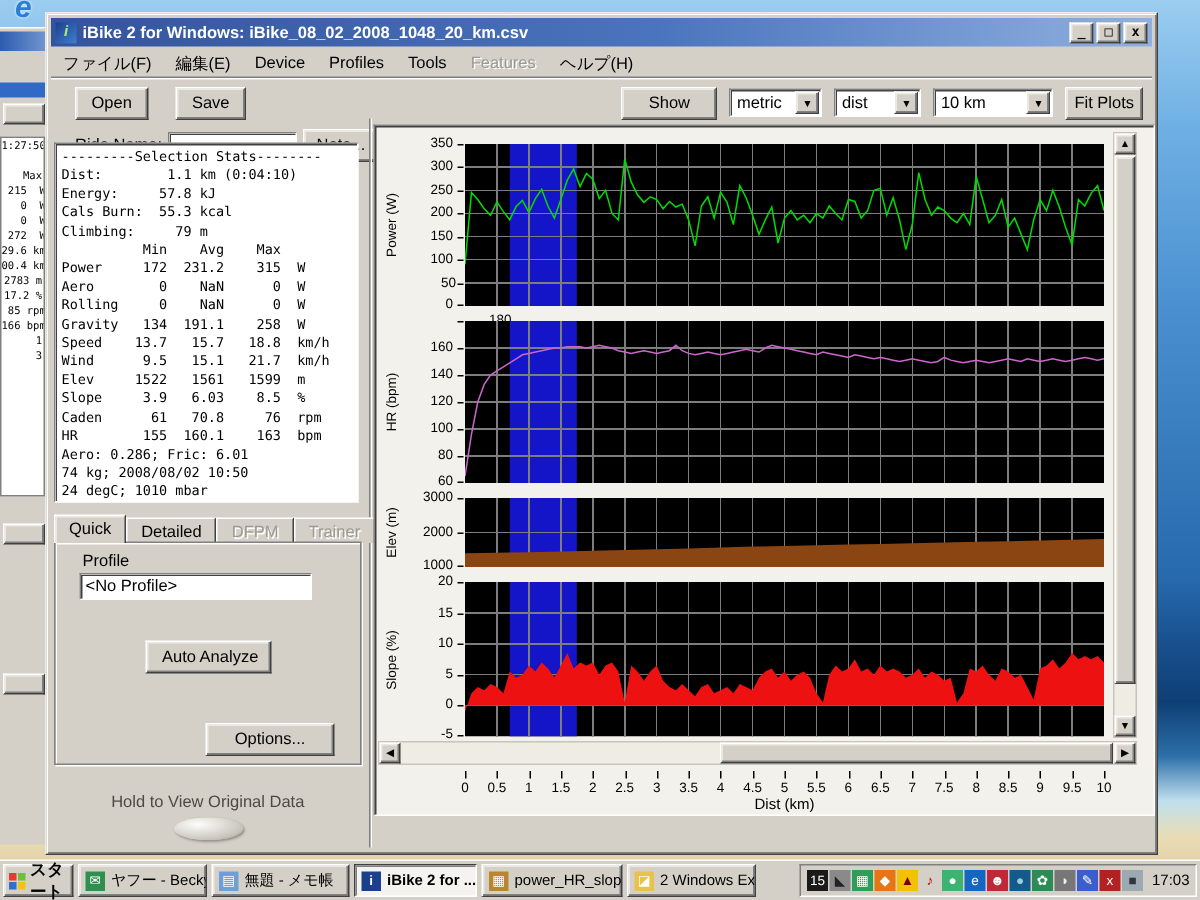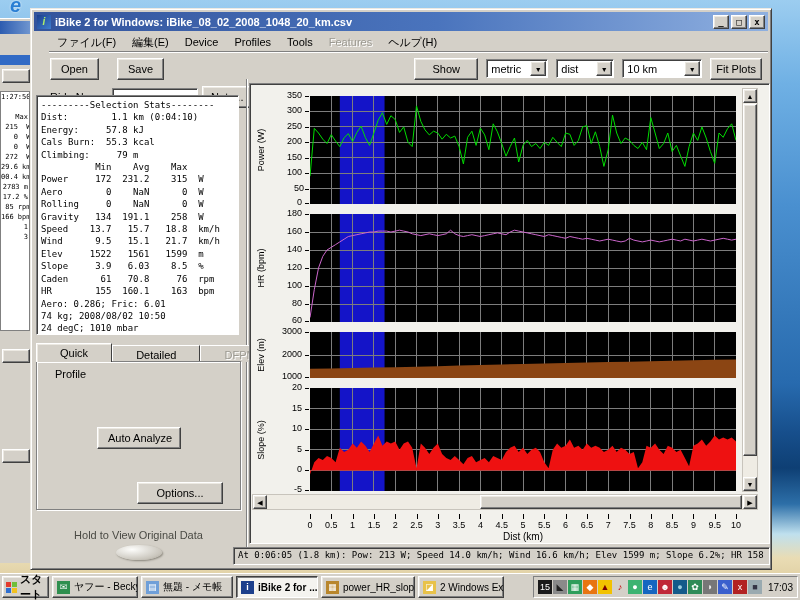--- a/index.html
+++ b/index.html
@@ -19,35 +19,35 @@
   .bgwin-btn{position:absolute;left:2px;width:28px;height:14px;}
   
   .win{position:absolute;left:30px;top:8px;width:742px;height:562px;background:#d4d0c8;
     border-top:1px solid #ece9e2;border-left:1px solid #ece9e2;border-right:1px solid #404040;border-bottom:1px solid #404040;
     box-shadow:inset 1px 1px 0 #fff,inset -1px -1px 0 #808080;padding:2px;}
   .titlebar{position:absolute;left:3px;top:3px;right:3px;height:19px;background:linear-gradient(90deg,#33549c 0%,#4a74bd 55%,#8fb0e0 100%);display:flex;align-items:center;gap:4px;padding:0 3px;color:#fff;font-size:11px;font-weight:bold;}
   .appicon{width:14px;height:14px;background:linear-gradient(135deg,#1c3f8c,#3f7fd0);color:#aef06a;font-size:10px;font-weight:bold;font-style:italic;text-align:center;line-height:14px;flex:0 0 auto;}
   .title-text{white-space:nowrap;overflow:hidden;flex:1;}
   .tb-controls{display:flex;gap:2px;}
   .tb-btn{width:16px;height:14px;font-size:9px;font-weight:bold;color:#000;text-align:center;line-height:12px;font-family:"DejaVu Sans Mono",monospace;}
-  .menubar{position:absolute;left:18px;top:24px;right:3px;height:19px;display:flex;align-items:center;font-size:11px;color:#000;border-bottom:1px solid #808080;box-shadow:0 1px 0 #fff;}
+  .menubar{position:absolute;left:3px;top:24px;right:3px;height:19px;display:flex;align-items:center;font-size:11px;color:#000;border-bottom:1px solid #808080;box-shadow:0 1px 0 #fff;}
   .menu-item{padding:2px 8px;}
   .menu-item.disabled{color:#9c9a92;text-shadow:1px 1px 0 #fff;}
   .toolbar-row{position:absolute;left:3px;top:46px;right:3px;height:27px;display:flex;align-items:center;gap:6px;padding:0 6px 0 16px;font-size:11px;}
   .btn{font-size:11px;color:#000;text-align:center;padding:3px 10px;height:22px;line-height:14px;white-space:nowrap;}
   .toolbar-right{margin-left:auto;display:flex;align-items:center;gap:8px;}
   .combo{height:19px;display:flex;align-items:center;font-size:11px;padding-left:4px;background:#fff;}
   .combo .cval{flex:1;white-space:nowrap;overflow:hidden;}
   .combo .arrow{width:16px;height:15px;margin:0 1px 0 4px;font-size:7px;line-height:15px;text-align:center;color:#000;flex:0 0 auto;}
   .ride-row{position:absolute;left:3px;top:76px;width:244px;height:24px;display:flex;align-items:center;gap:4px;padding-left:16px;font-size:11px;}
   .ride-input{width:86px;height:18px;font-size:11px;padding:1px 3px;font-family:"Liberation Sans",sans-serif;outline:none;}
   .vdivider{position:absolute;left:215px;top:70px;width:2px;bottom:4px;border-left:1px solid #808080;border-right:1px solid #fff;}
   .stats{position:absolute;left:5px;top:86px;width:203px;height:240px;font-family:"DejaVu Sans Mono",monospace;font-size:9px;line-height:12.4px;white-space:pre;overflow:hidden;padding:3px 0 0 4px;color:#000;}
   .tabs{position:absolute;left:5px;top:334px;height:19px;display:flex;align-items:flex-end;font-size:11px;}
-  .tab{padding:3px 23px 2px;border-top:1px solid #fff;border-left:1px solid #fff;border-right:1px solid #404040;background:#d4d0c8;height:17px;}
+  .tab{padding:3px 9px 2px;border-top:1px solid #fff;border-left:1px solid #fff;border-right:1px solid #404040;background:#d4d0c8;height:17px;}
   .tab.active{height:19px;font-weight:normal;border-top:1px solid #fff;box-shadow:inset 1px 1px 0 #ece9e2;position:relative;z-index:2;}
   .tab.disabled{color:#9c9a92;text-shadow:1px 1px 0 #fff;}
   .groupbox{position:absolute;left:5px;top:352px;width:205px;height:149px;border:1px solid #808080;box-shadow:inset 1px 1px 0 #fff,1px 1px 0 #fff;}
   .profile-label{position:absolute;left:18px;top:6px;font-size:11px;}
   .profile-combo{position:absolute;left:16px;top:20px;width:155px;height:18px;font-size:11px;display:flex;align-items:center;padding-left:3px;}
   .auto-btn{position:absolute;left:60px;top:65px;width:84px;}
   .opts-btn{position:absolute;left:100px;top:120px;width:86px;}
   .hold-label{position:absolute;left:5px;top:520px;width:205px;text-align:center;font-size:11px;color:#4a4a44;}
   .hold-oval{position:absolute;left:85px;top:536px;width:46px;height:15px;border-radius:50%;background:radial-gradient(ellipse at 35% 30%,#fdfdfb,#c9c5bc 70%,#9a968c);box-shadow:1px 1px 2px #8a867c;}
   
@@ -182,20 +182,23 @@
 
     <div class="tabs">
         <div class="tab active">Quick</div>
         <div class="tab">Detailed</div>
         <div class="tab disabled">DFPM</div>
         <div class="tab disabled">Trainer</div>
       </div>
 
     <div class="groupbox">
       <div class="profile-label">Profile</div>
+      <div class="profile-combo in">
+        <span>&lt;No Profile&gt;</span>
+      </div>
       <div class="btn out auto-btn">Auto Analyze</div>
       <div class="btn out opts-btn">Options...</div>
     </div>
 
     <div class="hold-label">Hold to View Original Data</div>
     <div class="hold-oval"></div>
 
     <div class="chart-panel">
       <div class="plots-stack">
           <div class="plot-row" style="top: 0px; height: 108px;">
@@ -254,21 +257,21 @@
             <div class="ytick" style="top: 84px;">80</div>
             <div class="ytickmark" style="top: 90px;"></div>
             <div class="ytick" style="top: 66px;">100</div>
             <div class="ytickmark" style="top: 72px;"></div>
             <div class="ytick" style="top: 48px;">120</div>
             <div class="ytickmark" style="top: 54px;"></div>
             <div class="ytick" style="top: 30px;">140</div>
             <div class="ytickmark" style="top: 36px;"></div>
             <div class="ytick" style="top: 12px;">160</div>
             <div class="ytickmark" style="top: 18px;"></div>
-            <div class="ytick" style="top: -6px;">180</div>
+            <div class="ytick" style="top: -6px; margin-left: 39px;">180</div>
             <div class="ytickmark" style="top: 0px;"></div>
             <svg width="426" height="108" style="left: 60px;">
               <rect x="0" y="0" width="426" height="108" fill="#000000"></rect>
               <rect x="29.819999999999997" y="0" width="44.730000000000004" height="108" fill="#1414c8"></rect>
               <line x1="21.3" x2="21.3" y1="0" y2="108" stroke="#7d7d7d" stroke-width="1" shape-rendering="crispEdges"></line>
               <line x1="42.6" x2="42.6" y1="0" y2="108" stroke="#7d7d7d" stroke-width="1" shape-rendering="crispEdges"></line>
               <line x1="63.9" x2="63.9" y1="0" y2="108" stroke="#7d7d7d" stroke-width="1" shape-rendering="crispEdges"></line>
               <line x1="85.2" x2="85.2" y1="0" y2="108" stroke="#7d7d7d" stroke-width="1" shape-rendering="crispEdges"></line>
               <line x1="106.5" x2="106.5" y1="0" y2="108" stroke="#7d7d7d" stroke-width="1" shape-rendering="crispEdges"></line>
               <line x1="127.8" x2="127.8" y1="0" y2="108" stroke="#7d7d7d" stroke-width="1" shape-rendering="crispEdges"></line>
@@ -421,23 +424,20 @@
           <div class="xtickmark" style="left: 443.4px;"></div>
           <div class="xtick" style="left: 443.4px;">9</div>
           <div class="xtickmark" style="left: 464.7px;"></div>
           <div class="xtick" style="left: 464.7px;">9.5</div>
           <div class="xtickmark" style="left: 486px;"></div>
           <div class="xtick" style="left: 486px;">10</div>
         </div>
       <div class="xaxis-title">Dist (km)</div>
     </div>
 
-    <div class="statusbar in">
-      <span>At 0:06:05 (1.8 km): Pow: 213 W; Speed 14.0 km/h; Wind 16.6 km/h; Elev 1599 m; Slope 6.2%; HR 158</span>
-    </div>
   </div>
 
   <div class="taskbar">
     <div class="startbtn out">
       <span class="winlogo">
         <span style="background:#e33b2e"></span>
           <span style="background:#6fbf3a"></span>
         <span style="background:#2f6fd0"></span>
           <span style="background:#f2c11e"></span>
       </span>

